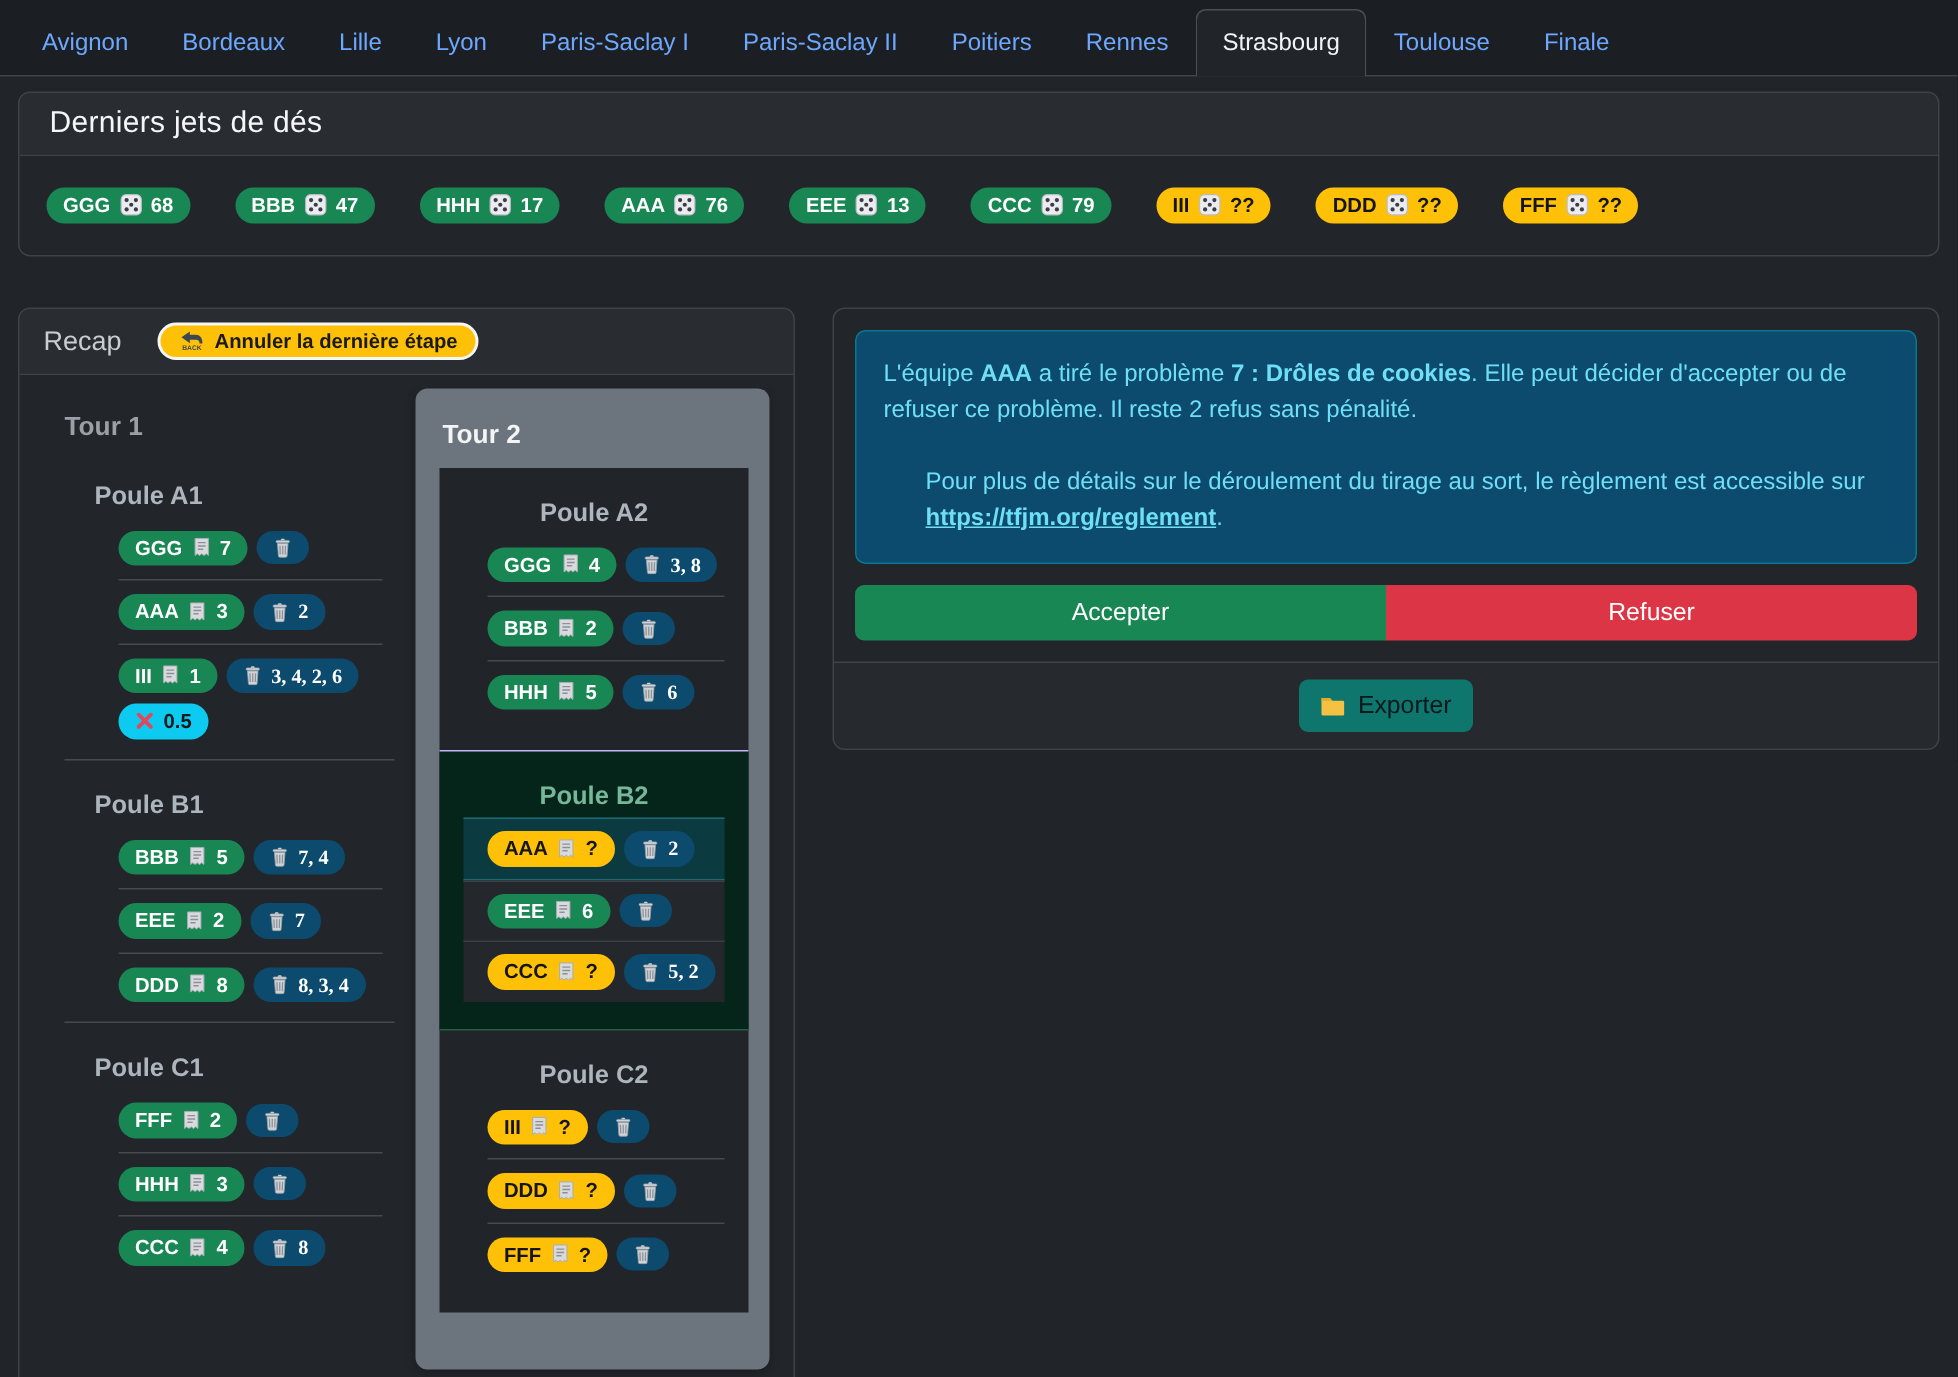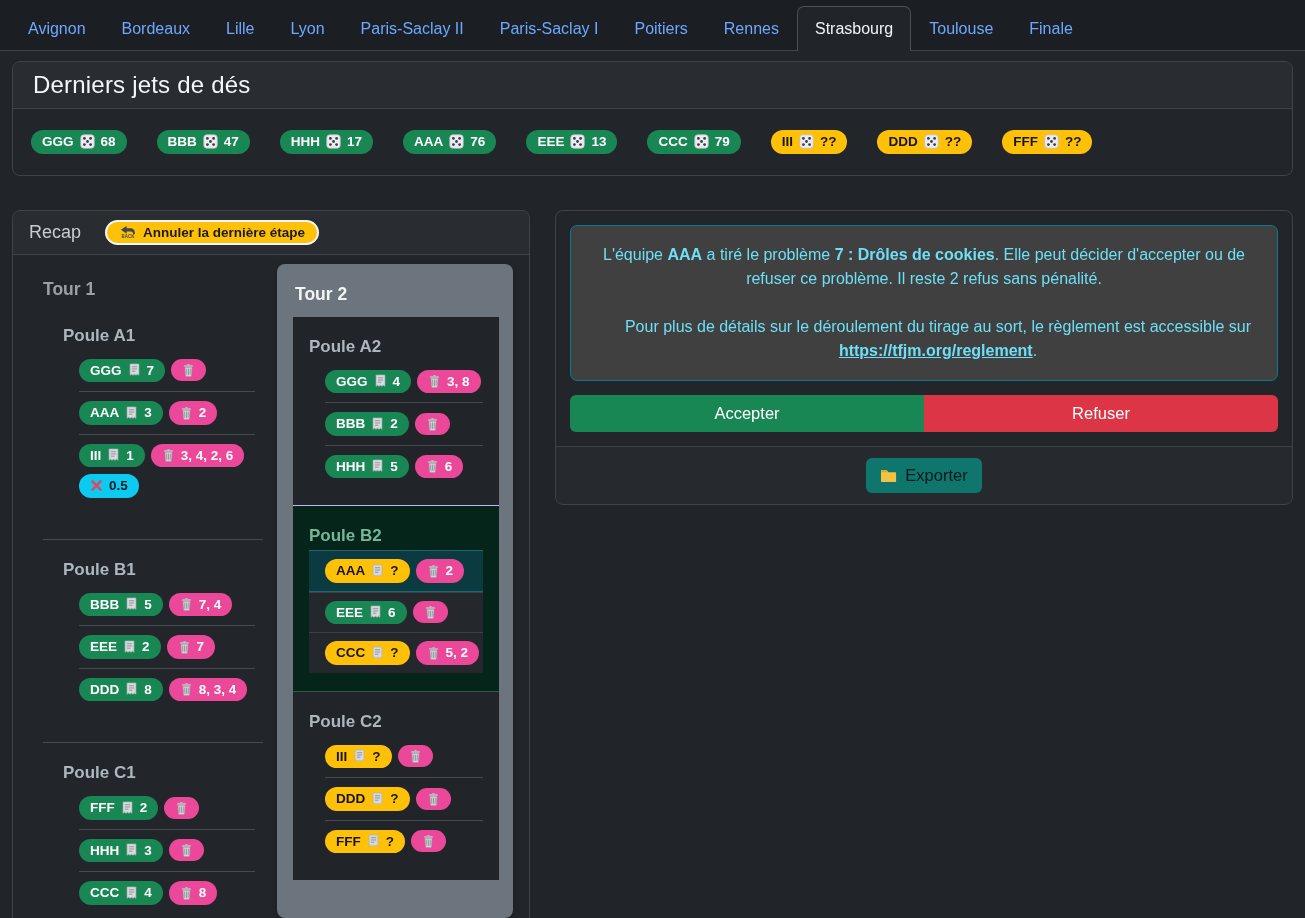--- a/index.html
+++ b/index.html
@@ -40,32 +40,32 @@
   }
 
   
   .dice-card { margin-bottom:34px; }
   .card-header {
     background:rgba(255,255,255,0.035);
     border-bottom:1px solid #3d4349;
     border-radius:8px 8px 0 0;
   }
   .dice-card .card-header { padding:9px 20px; }
-  .dice-card h1 { margin:0; font-size:24px; font-weight:400; color:#f5f6f7; letter-spacing:.2px; }
+  .dice-card h1 { margin:0; font-size:20px; font-weight:400; color:#f5f6f7; letter-spacing:.2px; }
   .dice-badges { display:flex; align-items:center; gap:30px; padding:21px 18px; flex-wrap:wrap; }
 
   
   .pill {
     display:inline-flex; align-items:center; gap:6px;
     padding:4px 11px; border-radius:50rem;
     font-weight:bold; font-size:13.5px; line-height:1.15; white-space:nowrap;
   }
   .pill.green { background:#198754; color:#fff; }
   .pill.yellow { background:#ffc107; color:#151515; }
-  .pill.red { background:#ec4899; color:#fff; }
+  .pill.red { background:#0c4a6e; color:#fff;font-family:Liberation Serif, serif; }
   .pill.cyan { background:#0dcaf0; color:#10181a; }
   .ic { display:inline-flex; align-items:center; line-height:0; }
 
   
   .cols { display:flex; gap:25px; align-items:flex-start; }
 
   
   .recap-card { flex:0 0 518px; min-height:693px; display:flex; flex-direction:column; }
   .recap-header { display:flex; align-items:center; gap:24px; padding:9px 16px; }
   .recap-title { font-size:18px; color:#c8cdd2; }
@@ -73,61 +73,60 @@
     display:inline-flex; align-items:center; gap:7px;
     background:#ffc107; color:#1a1a1a;
     border:2px solid #f4f6f8; border-radius:50rem;
     font-family:inherit; font-weight:bold; font-size:13.5px;
     padding:3px 12px; cursor:pointer;
   }
   .recap-body { display:flex; gap:10px; padding:0 16px 14px 14px; flex:1; }
 
   .tour-col { flex:0 0 240px; padding:0 4px 0 16px; }
   .tour-title { font-size:17.5px; font-weight:bold; color:#9aa0a5; margin:24px 0 26px 0; }
-  .tour-col .poule + .poule { border-top:1px solid #454b50; margin-top:32px; padding-top:12px; }
+  .tour-col .poule + .poule { border-top:1px solid #454b50; margin-top:4px; padding-top:12px; }
 
   .poule h4 { font-size:17px; font-weight:bold; color:#adb5bd; margin:8px 0 4px 0; }
   .poule { padding-left:20px; }
   .rows { margin-left:16px; margin-right:8px; }
   .rows .row { padding:9px 0; }
   .rows .row + .row { border-top:1px solid #454b50; }
   .line { display:flex; gap:6px; align-items:center; }
   .line + .line { margin-top:7px; }
 
   
   .tour-wrap {
     flex:1; background:#6c757d; border-radius:8px;
     padding:12px 14px 38px 16px; margin-top:9px;
     box-shadow:0 2px 6px rgba(0,0,0,.25);
   }
   .tour-wrap .tour-title { color:#f2f4f5; margin:8px 0 12px 2px; }
   .tour-box { background:#212529; }
-  .tour-box .poule { padding:12px 16px 18px 16px; margin:0; }
+  .tour-box .poule { padding:12px 16px 18px 16px; margin:0;text-align:center; }
   .tour-box .rows { margin-right:0; }
 
   .poule.current { background:#05241a; border-top:1px solid #c4b5fd; border-bottom:1px solid #2c5c46; }
   .poule.current h4 { color:#75b798; }
   .poule.current .rows { margin-left:0; }
   .poule.current .rows .row { background:#24282c; padding:8px 0 8px 16px; }
   .poule.current .rows .row + .row { border-top:1px solid #3b4046; }
   .poule.current .rows .row.active {
     background:#0b3a41;
     border-top:1px solid #1f6872 !important;
     border-bottom:1px solid #1f6872;
   }
 
   
   .right-col { flex:1; }
   .draw-card { border-radius:8px; overflow:hidden; }
   .draw-body { padding:14px; }
   .alert-info {
-    background:#404040; border:1px solid #087990; border-radius:7px;
+    background:#0c4a6e; border:1px solid #087990; border-radius:7px;
     color:#6edff6; font-size:16px; line-height:1.5;
     padding:17px 18px;
-    text-align:center;
   }
   .alert-info p { margin:0; }
   .alert-info p + p { margin-top:24px;margin-left:28px; }
   .alert-info strong { font-weight:bold; }
   .alert-info a.reglink { color:#6edff6; font-weight:bold; text-decoration:underline; cursor:pointer; }
 
   .choice { display:flex; margin-top:14px; }
   .choice button {
     flex:1; border:none; cursor:pointer; font-family:inherit;
     font-size:16.5px; color:#fff; padding:9px 0; line-height:1.2;
@@ -150,22 +149,22 @@
 </head>
 <body>
 
 <div class="page">
 
   <nav class="tabbar">
       <a class="tab">Avignon</a>
       <a class="tab">Bordeaux</a>
       <a class="tab">Lille</a>
       <a class="tab">Lyon</a>
+      <a class="tab">Paris-Saclay I</a>
       <a class="tab">Paris-Saclay II</a>
-      <a class="tab">Paris-Saclay I</a>
       <a class="tab">Poitiers</a>
       <a class="tab">Rennes</a>
       <a class="tab active">Strasbourg</a>
       <a class="tab">Toulouse</a>
       <a class="tab">Finale</a>
     </nav>
 
   <main>
 
     <section class="card dice-card">

